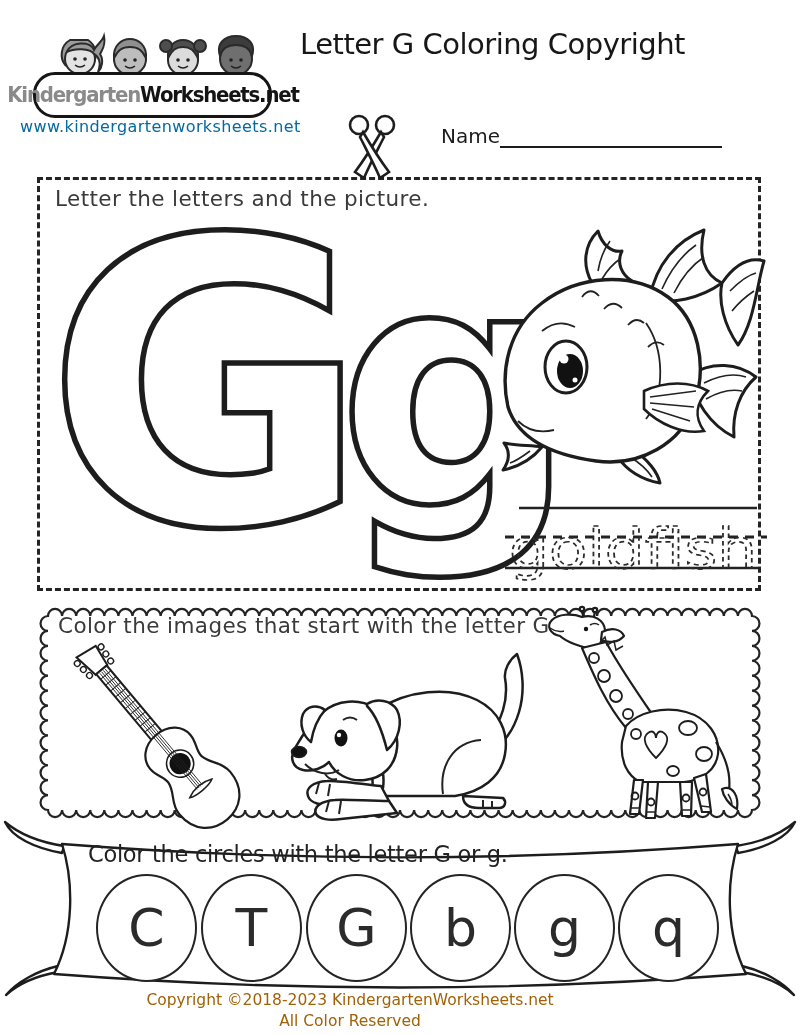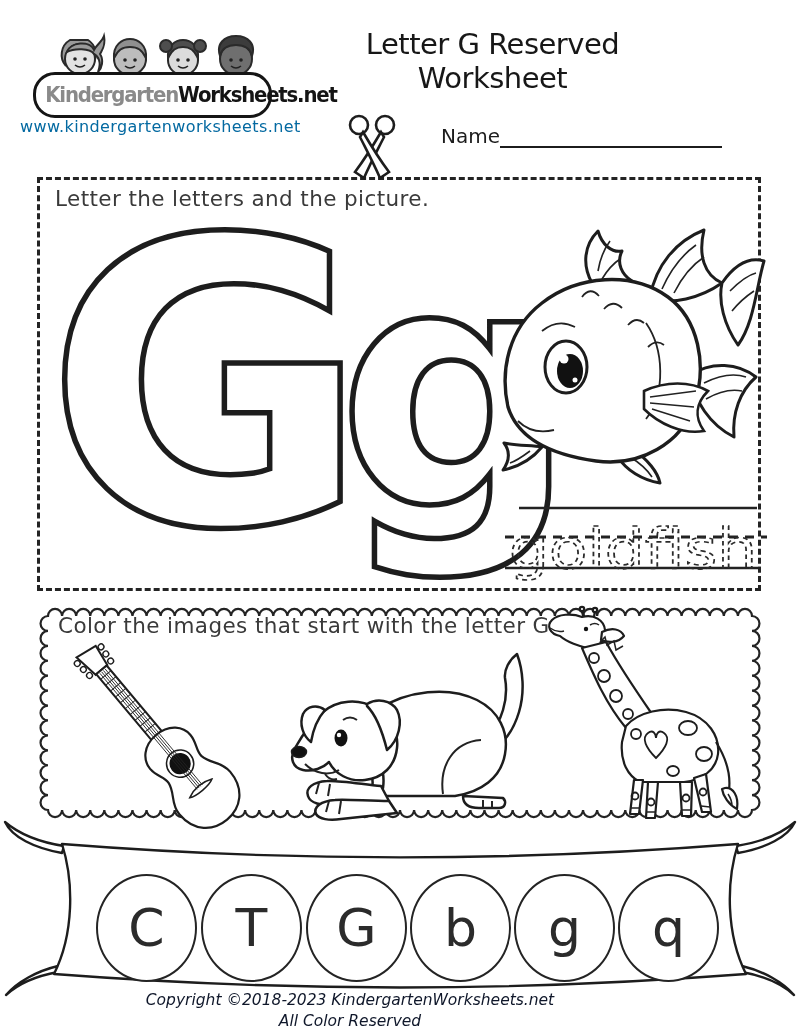--- a/index.html
+++ b/index.html
@@ -3,21 +3,21 @@
 <meta charset="utf-8">
 <style>
   html,body{margin:0;padding:0;background:#ffffff;}
   #page{position:relative;width:800px;height:1035px;background:#fff;overflow:hidden;
         font-family:"DejaVu Sans", sans-serif;color:#222;}
   .abs{position:absolute;}
   svg{display:block;overflow:visible;}
   .line{fill:none;stroke:#222;}
   
   #logo-box{left:33px;top:72px;width:233px;height:40px;border:3px solid #151515;border-radius:22px;
-            background:#fff;display:flex;align-items:center;justify-content:flex-start;z-index:3;}
+            background:#fff;display:flex;align-items:center;justify-content:center;z-index:3;}
   #logo-text{font-weight:bold;font-size:21px;letter-spacing:-1.3px;white-space:nowrap;transform:scaleX(.94);}
   #logo-part1{color:#8a8a8a;}
   #logo-part2{color:#141414;}
   #logo-url{left:20px;top:117px;width:260px;text-align:center;color:#0369a1;font-size:16px;letter-spacing:.4px;}
   #page-title{left:295px;top:27px;width:395px;text-align:center;font-size:29px;color:#171717;letter-spacing:-.5px;}
   #name-row{left:441px;top:118px;display:flex;align-items:flex-end;}
   #name-label{font-size:20px;color:#1c1c1c;}
   #name-line{display:inline-block;width:222px;height:28px;border-bottom:2.2px solid #1c1c1c;}
   
   #box1{left:37px;top:177px;width:718px;height:408px;border:3px dashed #242424;}
@@ -25,21 +25,21 @@
   .bubble{fill:#ffffff;stroke:#1d1d1d;stroke-width:5.5px;font-family:"DejaVu Sans",sans-serif;font-weight:bold;}
   
   #box2-border{left:37px;top:603px;width:726px;height:222px;}
   #instr2{left:58px;top:613px;font-size:21.5px;color:#3a3a3a;letter-spacing:.4px;}
   
   #banner-instr{left:88px;top:841px;font-size:22.5px;color:#222;letter-spacing:-.3px;}
   .circle{position:absolute;top:874px;width:97px;height:104px;border:2.5px solid #242424;border-radius:50%;
           background:#fff;display:flex;align-items:center;justify-content:center;
           font-size:52px;color:#2b2b2b;}
   
-  #footer{left:0;top:991px;width:700px;text-align:center;color:#0f172a;font-style:italic;}
+  #footer{left:0;top:991px;width:700px;text-align:center;color:#a16207;}
   #footer .l1{font-size:15.5px;}
   #footer .l2{font-size:15.5px;margin-top:3px;}
 </style>
 </head>
 <body>
 
 <div id="page">
 
   <svg class="abs" style="left:40px;top:14px;" width="230" height="70" viewBox="0 0 230 70">
 
@@ -82,21 +82,21 @@
       <path d="M 52,64 q -2,5 2,6 M 58,64 q -2,5 2,6 M 96,64 q -2,5 2,6 M 102,64 q -2,5 2,6
                M 140,64 q -2,5 2,6 M 146,64 q -2,5 2,6 M 196,64 q -2,5 2,6 M 202,64 q -2,5 2,6"></path>
     </g>
   </svg>
 
   <div id="logo-box" class="abs">
     <span id="logo-text"><span id="logo-part1">Kindergarten</span><span id="logo-part2">Worksheets.net</span></span>
   </div>
   <div id="logo-url" class="abs">www.kindergartenworksheets.net</div>
 
-  <div id="page-title" class="abs">Letter G Reserved Worksheet</div>
+  <div id="page-title" class="abs">Letter G Coloring Copyright</div>
 
   <svg class="abs" style="left:343px;top:112px;z-index:2;" width="58" height="74" viewBox="0 0 58 74">
     <g fill="#ffffff" stroke="#1d1d1d" stroke-width="2.6">
       <circle cx="16" cy="13" r="9"></circle>
       <circle cx="42" cy="13" r="9"></circle>
       <path d="M 38,20 C 31,32 21,48 12,60 L 21,66 C 27,52 35,37 41,25 Z"></path>
       <path d="M 20,20 C 27,32 37,48 46,60 L 37,66 C 31,52 23,37 17,25 Z"></path>
     </g>
   </svg>
 
@@ -289,20 +289,21 @@
 
       <path d="M 64,26 C 38,22 18,13 5,2 C 12,17 34,28 62,33 Z"></path>
       <path d="M 736,26 C 762,22 782,13 795,2 C 788,17 766,28 738,33 Z"></path>
       <path d="M 58,152 C 36,156 18,164 6,175 C 17,162 37,151 58,146 Z"></path>
       <path d="M 742,152 C 764,156 782,164 794,175 C 783,162 763,151 742,146 Z"></path>
 
       <path d="M 62,24 C 290,42 510,42 738,24 C 726,62 726,114 746,154 C 510,172 290,172 54,154 C 74,114 74,62 62,24 Z"></path>
     </g>
   </svg>
 
+  <div id="banner-instr" class="abs">Color the circles with the letter G or g.</div>
 
   <div class="circle" style="left:96px;">
       <span>C</span>
     </div>
   <div class="circle" style="left:201px;">
       <span>T</span>
     </div>
   <div class="circle" style="left:306px;">
       <span>G</span>
     </div>

